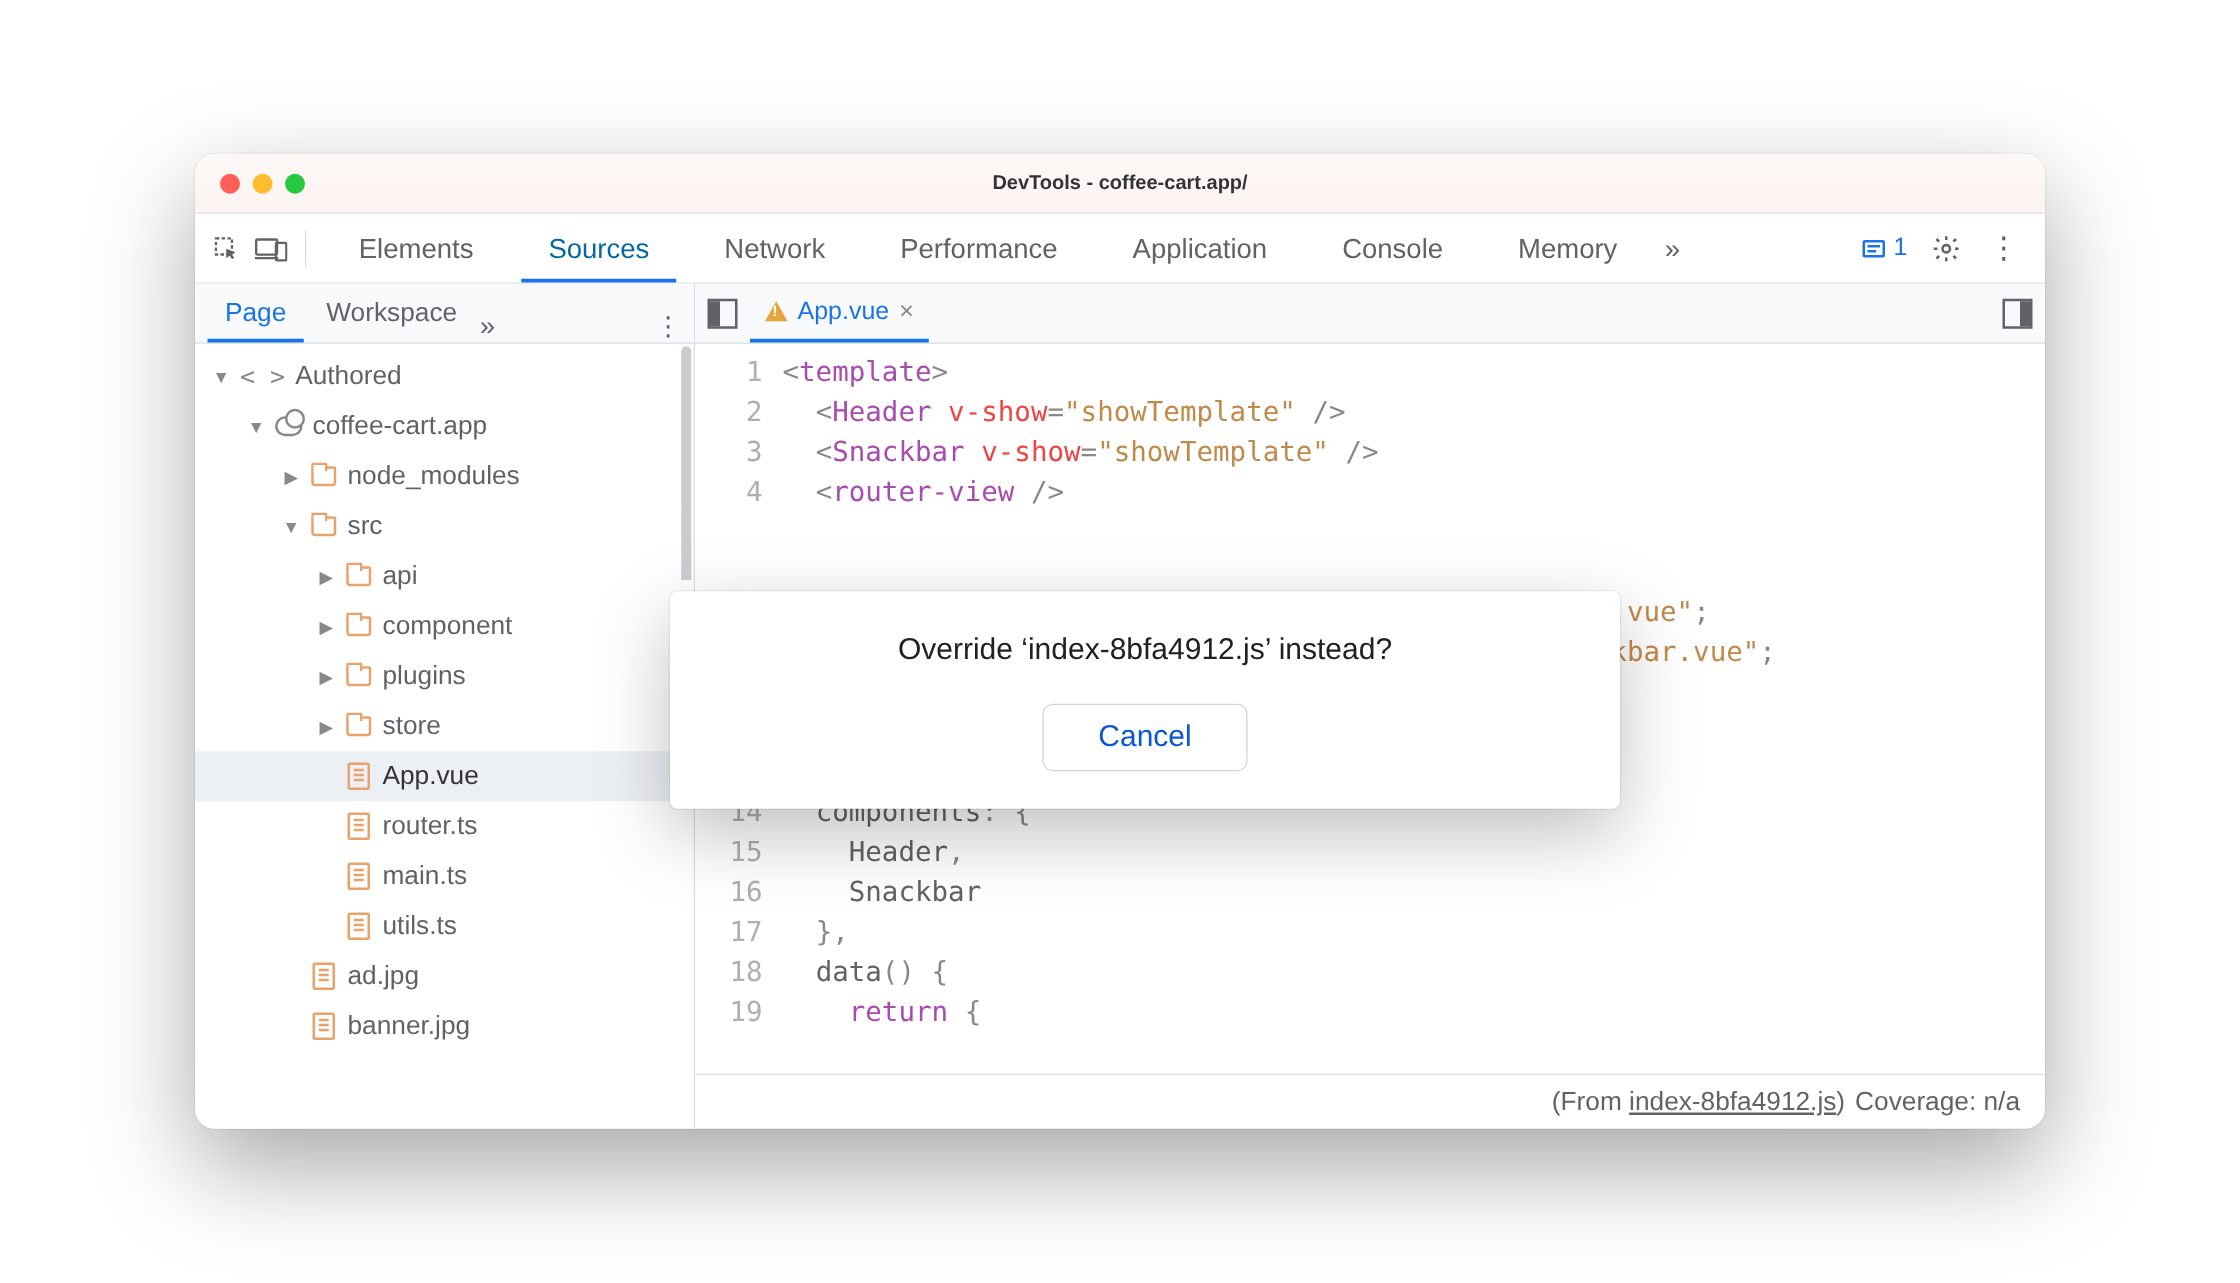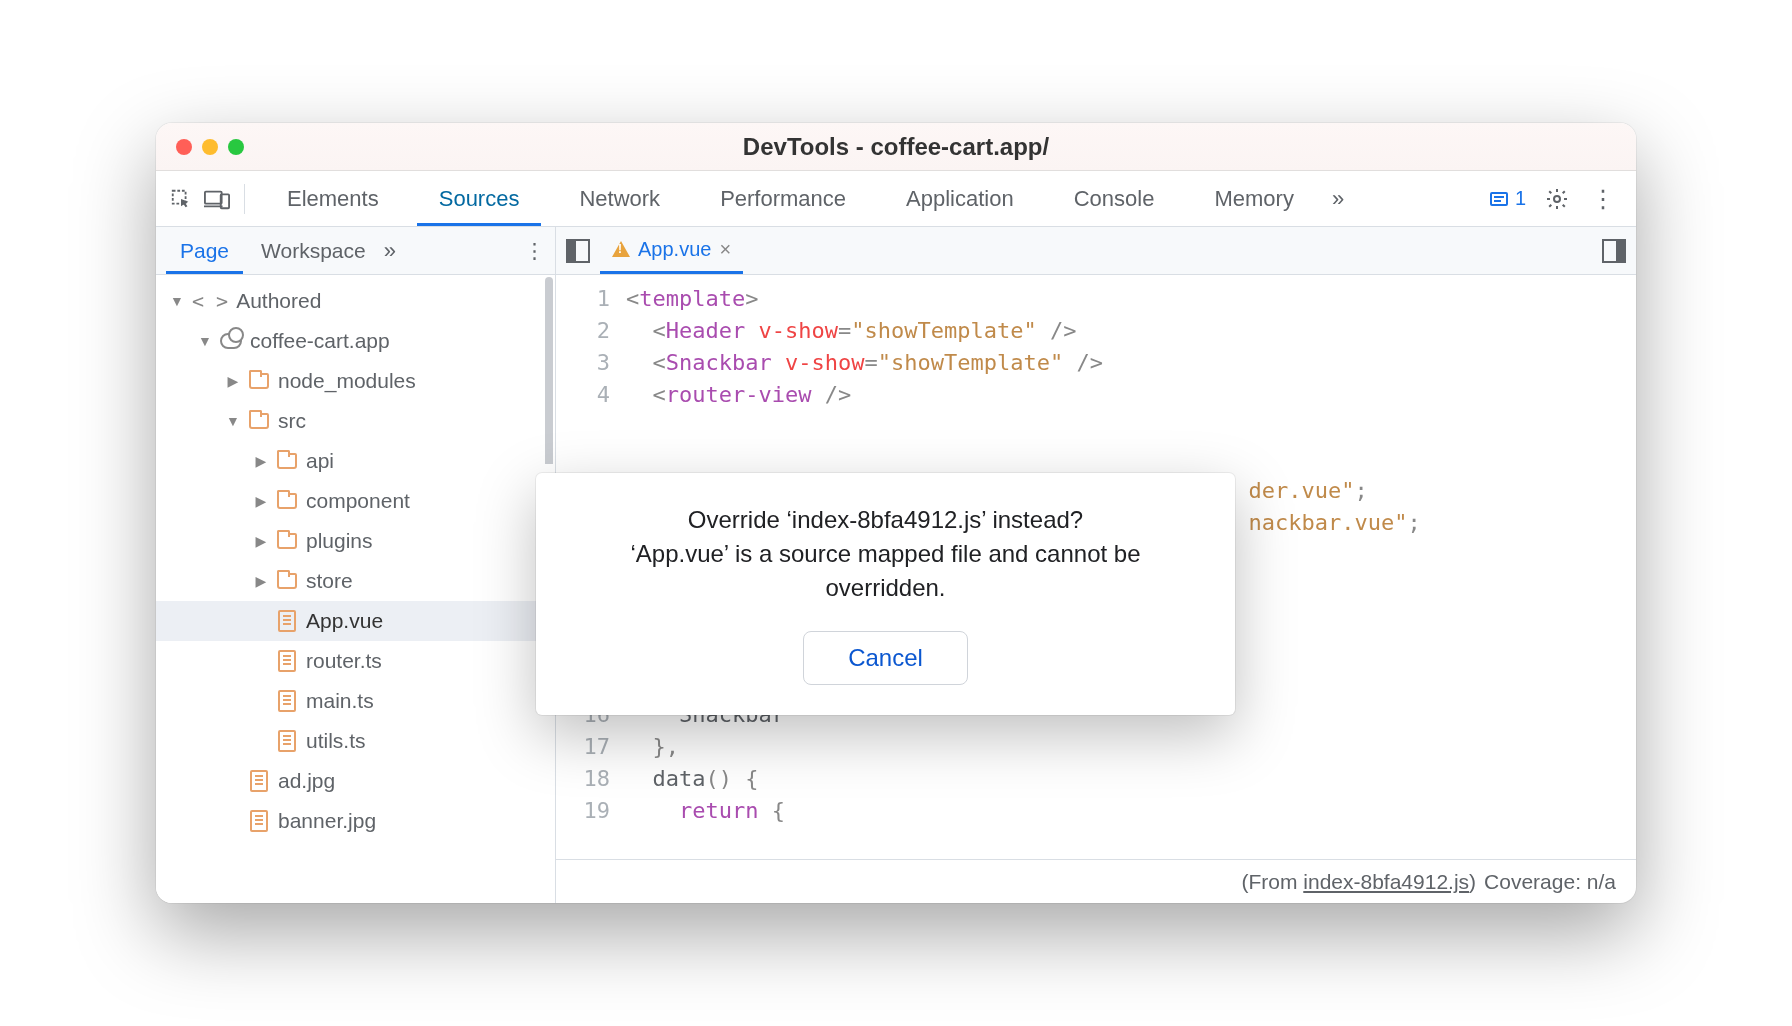--- a/index.html
+++ b/index.html
@@ -23,21 +23,21 @@
     height: 48px;
     background: linear-gradient(#fdf7f6,#fbf4f3);
     border-bottom:1px solid #e1dedd;
     display:flex;
     align-items:center;
     position:relative;
   }
   .traffic { display:flex; gap:10px; margin-left:20px; }
   .tl { width:16px; height:16px; border-radius:50%; }
   .tl.red{background:#ff5f57;} .tl.yellow{background:#febc2e;} .tl.green{background:#28c840;}
-  .title { position:absolute; left:0; right:0; text-align:center; font-weight:600; font-size:24px; color:#333; }
+  .title { position:absolute; left:0; right:0; text-align:center; font-weight:600; font-size:16px; color:#333; }
 
   
   .toolbar {
     height:56px;
     border-bottom:1px solid #d9dee4;
     display:flex;
     align-items:center;
     padding:0 10px;
     gap:6px;
     font-size:22px;
@@ -57,21 +57,21 @@
 
   
   .sidebar {
     width:400px;
     border-right:1px solid #d9dee4;
     display:flex; flex-direction:column;
     background:#fff;
   }
   .sidebar-tabs {
     height:48px;
-    display:flex; align-items:center;
+    display:flex; align-items:flex-end;
     border-bottom:1px solid #d9dee4;
     background:#f7f9fb;
     font-size:21px;
     color:#5f6368;
     padding:0 10px;
     gap:4px;
   }
   .sbtab { padding:11px 14px; cursor:pointer;}
   .sbtab.active { color:#1a73e8; border-bottom:3px solid #1a73e8; padding-bottom:8px;}
   .sidebar-tabs .more { margin-left:auto; display:flex; gap:14px; color:#5f6368;}
@@ -121,21 +121,21 @@
     height:44px;border-top:1px solid #d9dee4;
     display:flex;align-items:center;justify-content:flex-end;
     padding:0 20px;font-size:21px;color:#5f6368;gap:8px;
   }
   .statusbar .lnk{text-decoration:underline;}
 
   
   .dialog {
     position:absolute;
     left:380px; top:350px;
-    width:699px;
+    width:760px;
     background:#fff;
     border-radius:6px;
     box-shadow:0 20px 60px rgba(0,0,0,0.25),0 0 0 1px rgba(0,0,0,0.06);
     padding:30px 34px 30px;
     text-align:center;
     font-size:24px; color:#202124;
   }
   .dialog p{line-height:34px;}
   .dialog .btns{display:flex;justify-content:center;gap:18px;margin-top:26px;}
   .btn{font-size:24px;padding:12px 44px;border-radius:8px;cursor:pointer;font-weight:500;}
@@ -356,19 +356,18 @@
         <span>
           <span>(From </span><span class="lnk">index-8bfa4912.js</span><span>)</span>
         </span>
         <span>Coverage: n/a</span>
       </div>
     </div>
   </div>
 
   <div class="dialog">
     <p>Override ‘index-8bfa4912.js’ instead?</p>
-    <p>‘App.vue’ is a source mapped file and cannot be overridden.</p>
     <div class="btns">
       <div class="btn secondary">Cancel</div>
     </div>
   </div>
 
 </div>
 
 </body></html>

